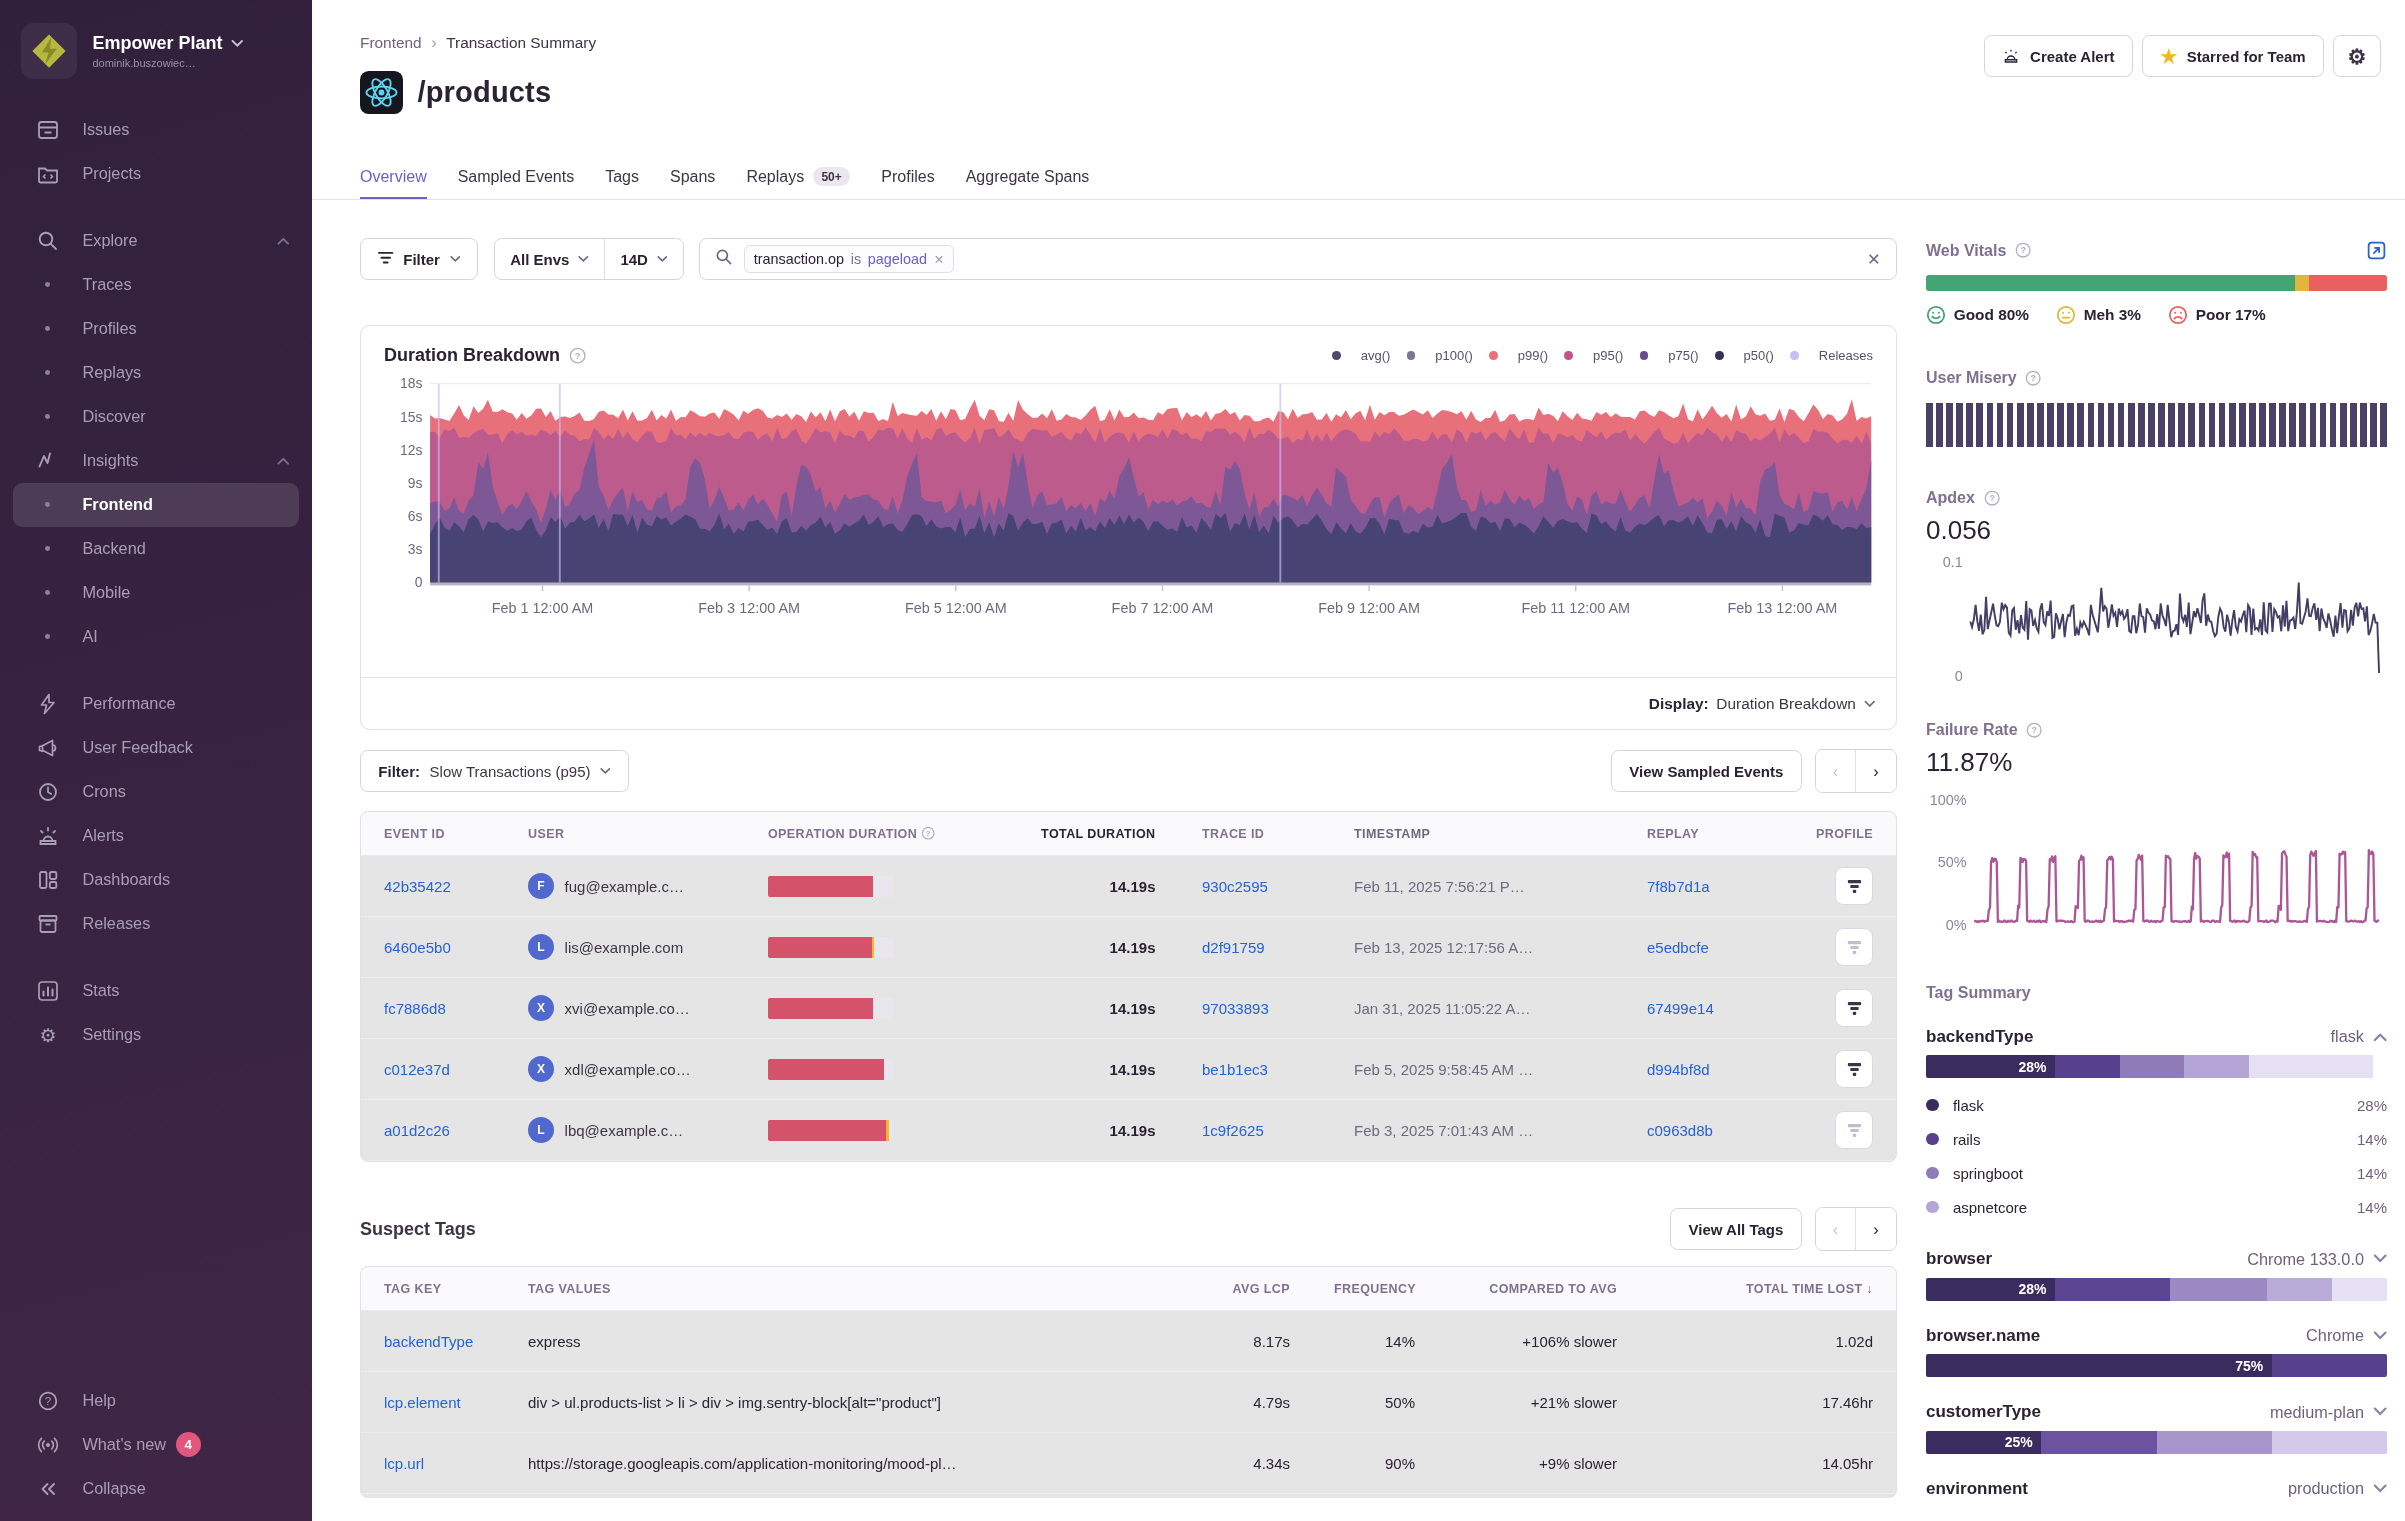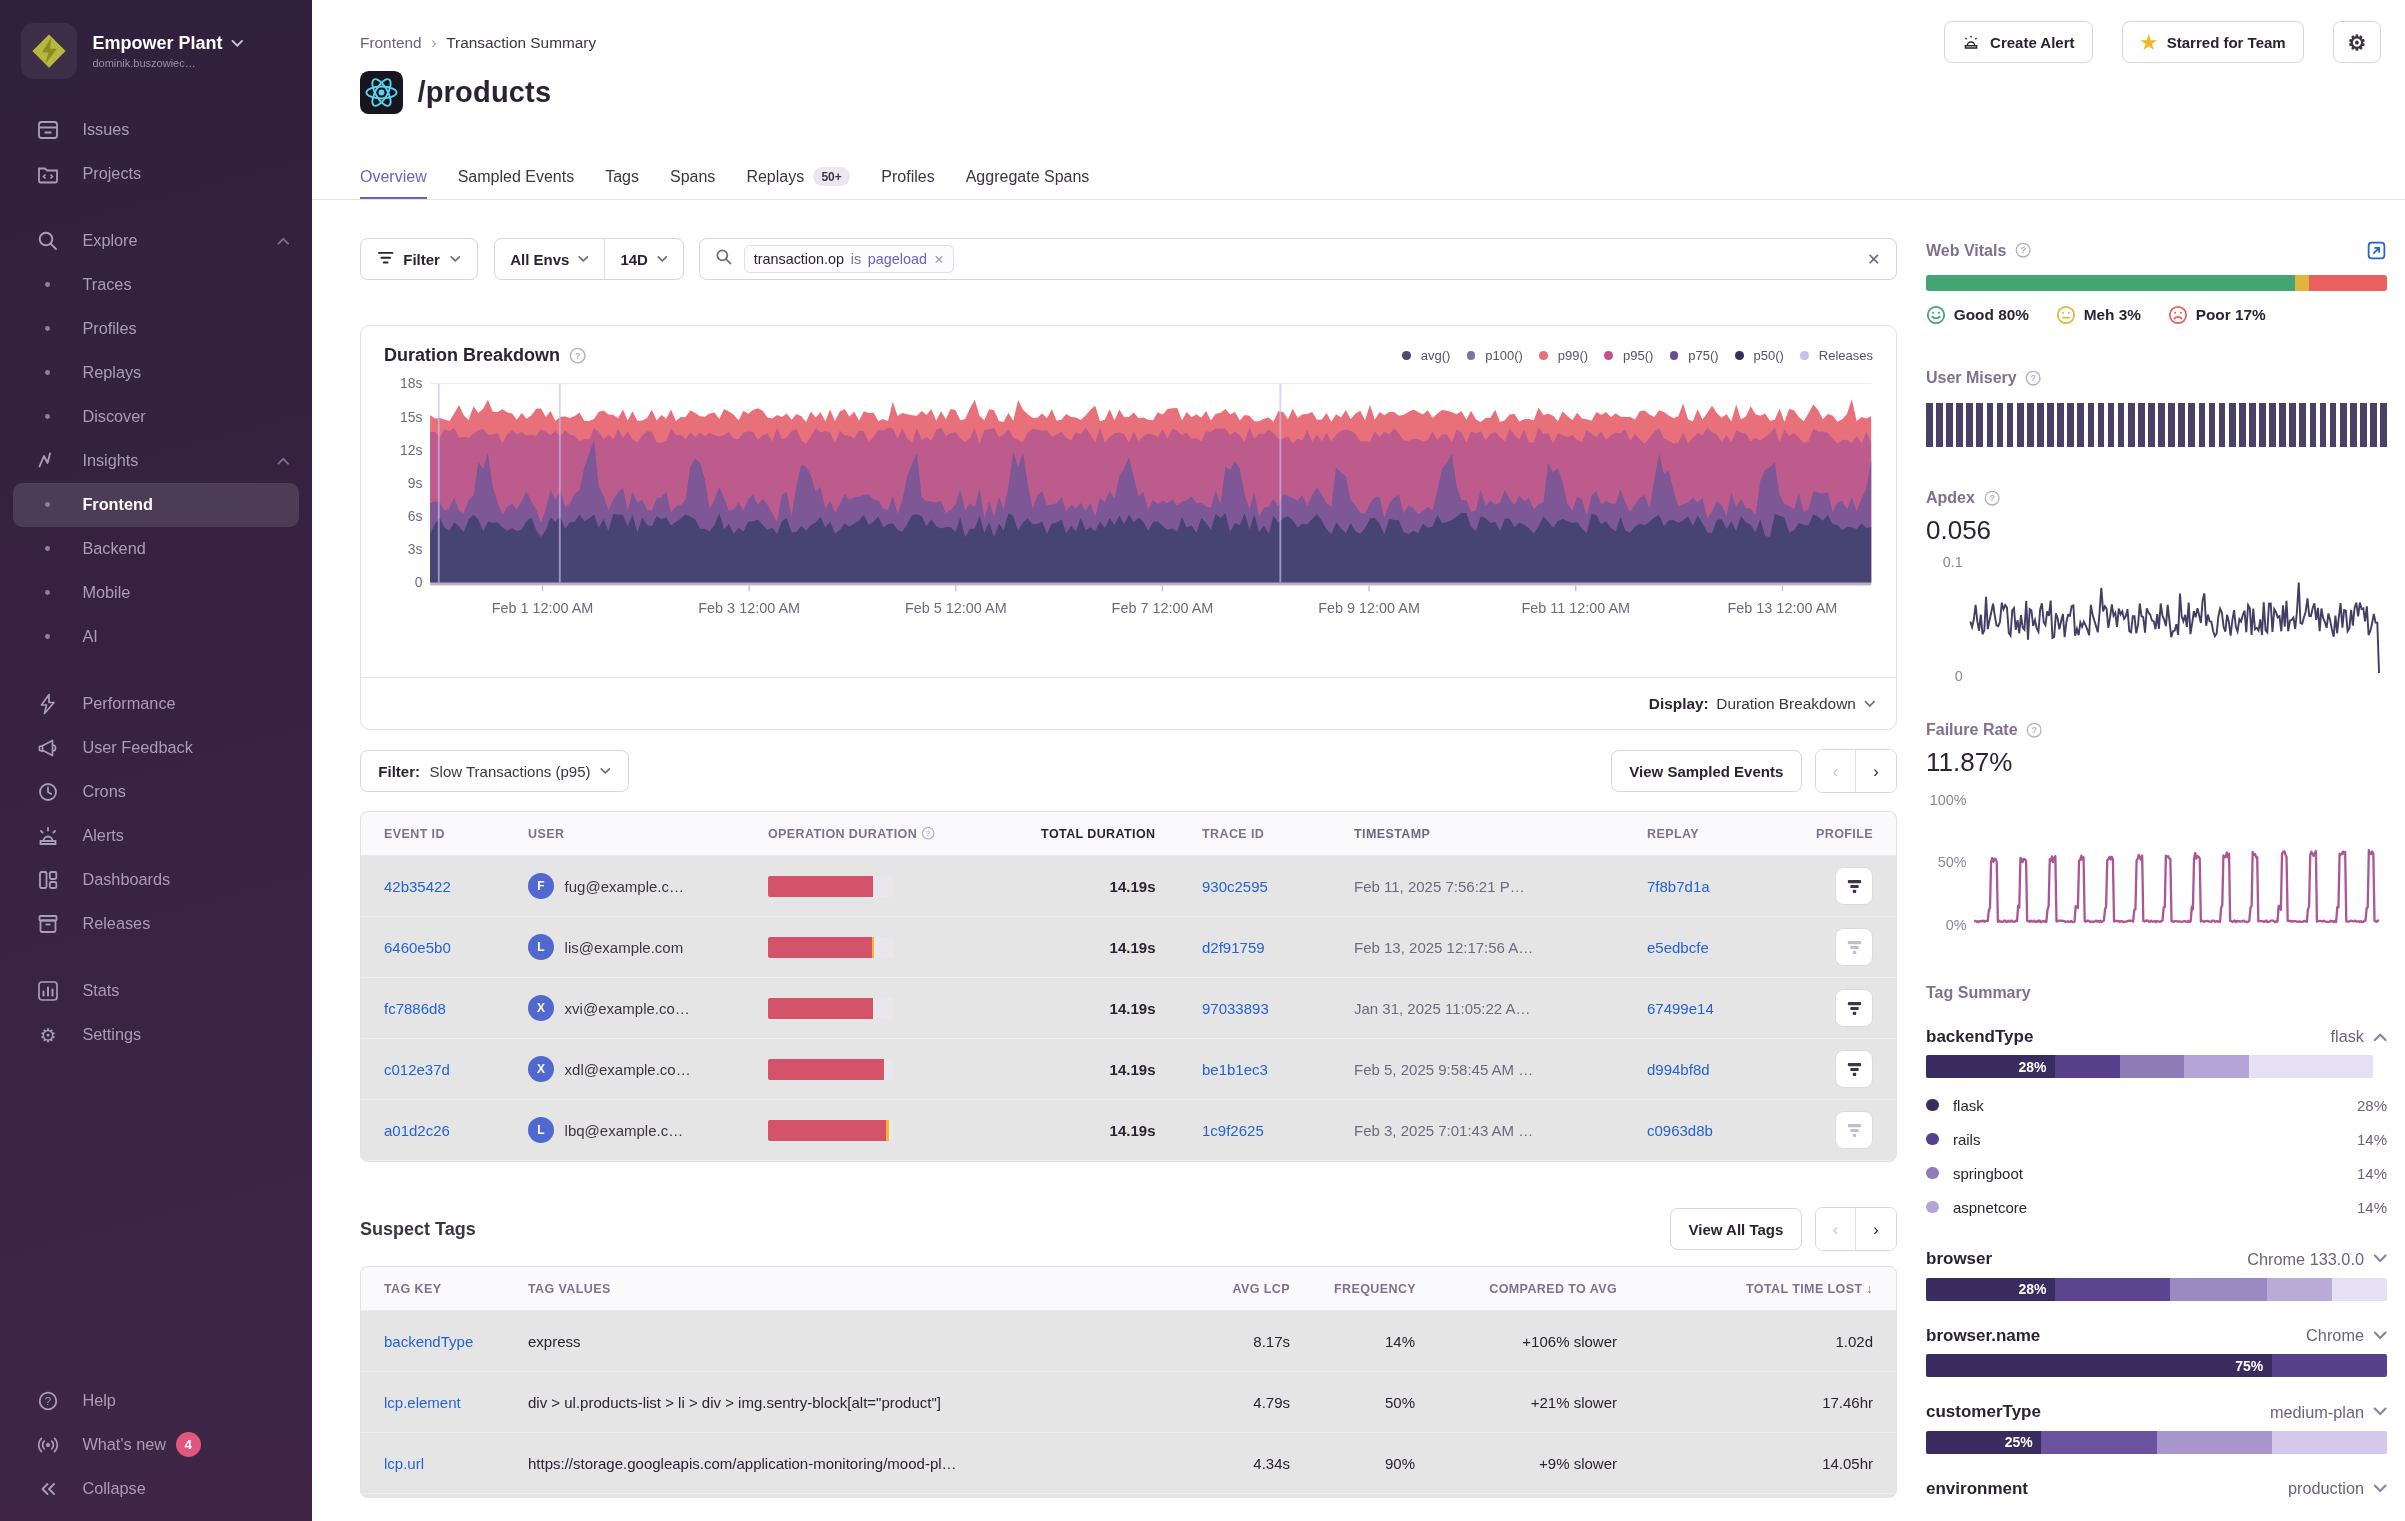--- a/index.html
+++ b/index.html
@@ -27,21 +27,21 @@
   .nav-gap{height:23px;}
   .nav-footer{position:absolute; left:0; right:0; bottom:11.5px;}
   .nav-badge{margin-left:9.6px; width:25px; height:25px; border-radius:50%; background:#e1567c;
     color:#fff; font-size:13.4px; font-weight:bold; display:flex; align-items:center; justify-content:center;}
   
   .main{position:absolute; left:312px; top:0; right:0; bottom:0; background:#fff;}
   .breadcrumb{position:absolute; left:48px; top:33px; display:flex; align-items:center; gap:9.6px; font-size:15.4px;}
   .crumb-link{color:#6f617c; text-decoration:none; cursor:pointer;}
   .crumb-sep{color:#a79db4; font-size:16.3px;}
   .crumb-cur{color:#3e3446;text-align:center;}
-  .hdr-actions{position:absolute; top:21px; right:25px; display:flex; gap:29px;}
+  .hdr-actions{position:absolute; top:35px; right:25px; display:flex; gap:9px;}
   .btn{height:42px; border:1px solid #d8d2de; border-radius:7.7px; background:#fff; cursor:pointer;
     display:inline-flex; align-items:center; gap:9.6px; padding:0 17.3px; font-size:15px; font-weight:bold;
     color:#2b2233; font-family:inherit;}
   .btn.icon-only{width:48px; justify-content:center; padding:0;}
   .star-glyph{color:#efb826; font-size:19px; line-height:1;}
   .gear-glyph{font-size:21px; color:#3e3446; line-height:1;}
   .page-title{position:absolute; left:48px; top:71px; display:flex; align-items:center; gap:14.4px;}
   .proj-icon{width:43px; height:43px; border-radius:8.6px; background:#16161f; display:flex; align-items:center; justify-content:center;}
   .page-title h1{margin:0; font-size:29px; color:#2b2233; letter-spacing:0.2px;}
   .tabs{position:absolute; left:0; right:0; top:158px; height:42px; border-bottom:1px solid #e7e1ec;
@@ -63,21 +63,21 @@
   .token .t-op{color:#80708f;}
   .token .t-val{color:#6c5fc7;}
   .token .t-x{color:#a79db4; font-size:12.5px; cursor:pointer;}
   .search-clear{margin-left:auto; color:#6f6880; font-size:16.3px; cursor:pointer;}
   
   .card{position:absolute; left:48px; top:325px; width:1537px; height:405px;
     border:1px solid #e3dde8; border-radius:9.6px; background:#fff;}
   .card-head{display:flex; align-items:center; padding:19px 23px 0 23px;}
   .card-title{display:flex; align-items:center; gap:8.6px; font-size:18px; font-weight:bold; color:#2b2233;}
   .legend{margin-left:auto; display:flex; align-items:center; gap:16.3px; font-size:13px; color:#57516b;}
-  .legend-item{display:flex; align-items:center; gap:10px; cursor:pointer;}
+  .legend-item{display:flex; align-items:center; gap:20px; cursor:pointer;}
   .legend-dot{width:8.6px; height:8.6px; border-radius:50%;}
   .chart-wrap{padding:3.8px 23px 0 23px;}
   .card-foot{position:absolute; left:0; right:0; bottom:0; height:52px; border-top:1px solid #e9e4ee;
     display:flex; align-items:center; justify-content:flex-end; gap:7.7px; padding:0 21px; font-size:15.4px; cursor:pointer;}
   .display-label{font-weight:bold; color:#2b2233;}
   .display-value{color:#3e3446;}
   
   .trans-ctl{position:absolute; left:48px; top:749px; width:1537px; display:flex; align-items:center;}
   .spacer{flex:1;}
   .pager{display:flex; border:1px solid #d8d2de; border-radius:7.7px; overflow:hidden; margin-left:13.4px; background:#fff;}

